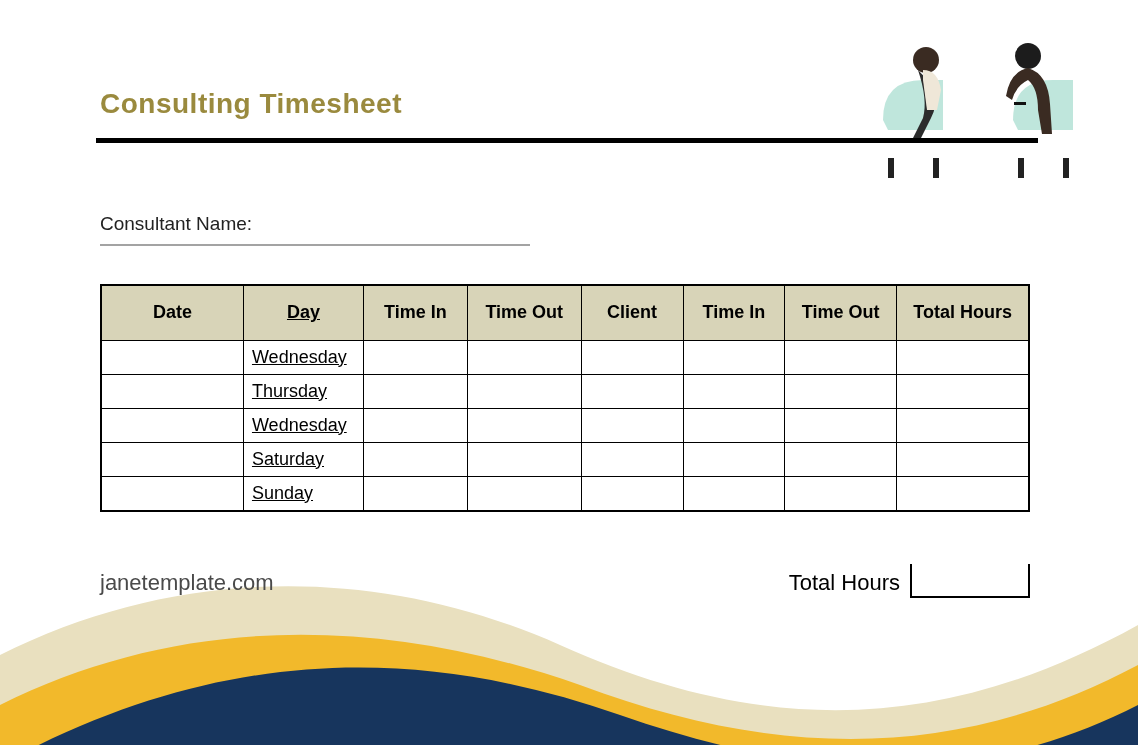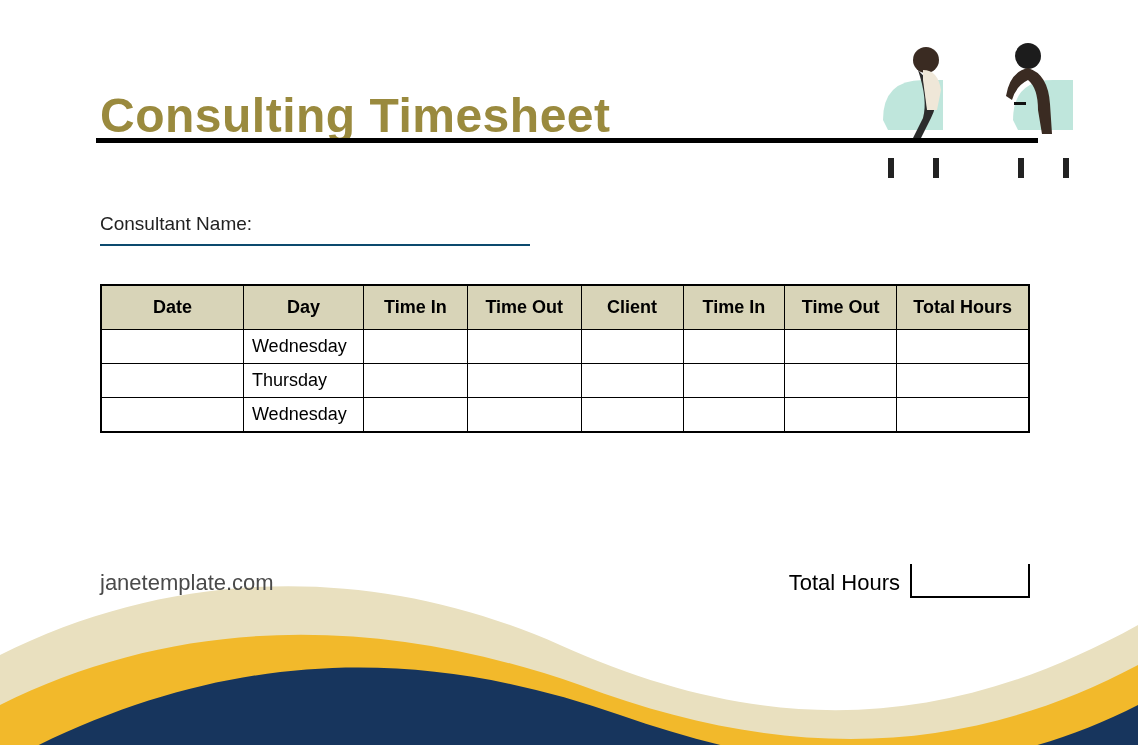--- a/index.html
+++ b/index.html
@@ -20,52 +20,52 @@
   .page{
     position:absolute;inset:0;
   }
   
   .wave{position:absolute;left:0;right:0;bottom:-20px;pointer-events:none;}
   .wave svg{display:block;width:1138px;height:260px;}
 
   
   .title{
     position:absolute;left:100px;top:88px;
-    font-size:48px;font-weight:700;color:var(--accent);letter-spacing:.5px;
+    font-size:28px;font-weight:700;color:var(--accent);letter-spacing:.5px;
   }
   .hr{
     position:absolute;left:96px;top:138px;width:942px;height:5px;background:#000;
   }
 
   
   .illus{position:absolute;right:60px;top:10px;width:200px;height:170px;}
   .illus svg{width:100%;height:100%;}
 
   
   .field{
-    position:absolute;top:214px;height:32px;border-bottom:2px solid #0c4a6e;
+    position:absolute;top:214px;height:32px;border-bottom:2px solid #a3a3a3;
     font-size:19px;color:#222;line-height:24px;
   }
   #fConsultant{left:100px;width:430px;}
   #fClient    {left:680px;width:350px;}
   .field .lbl{position:relative;top:-2px;}
 
   
   .sheet{
     position:absolute;left:100px;top:284px;width:930px;
     border:2px solid #000;border-collapse:collapse;font-size:18px;background:#fff;
   }
   .sheet th,.sheet td{
     border:1.5px solid #000;padding:6px 8px;height:30px;text-align:left;white-space:nowrap;overflow:hidden;
   }
   .sheet th{
-    background:var(--khaki);font-weight:700;text-align:center;height:44px;font-size:18px;
+    background:var(--khaki);font-weight:700;text-align:center;height:55px;font-size:18px;
   }
   .col-date{width:140px;}
-  .col-day{width:118px;}
+  .col-day{width:118px;text-decoration:underline;}
   .col-in{width:102px;}
   .col-out{width:112px;}
   .col-break{width:100px;}
   .col-in2{width:100px;}
   .col-out2{width:110px;}
   .col-total{width:130px;}
 
   
   .footer{
     position:absolute;left:100px;top:570px;width:930px;font-size:22px;
@@ -155,20 +155,40 @@
         <tr>
           <td class="col-date"></td>
           <td class="col-day">Wednesday</td>
           <td class="col-in"></td>
           <td class="col-out"></td>
           <td class="col-break"></td>
           <td class="col-in2"></td>
           <td class="col-out2"></td>
           <td class="col-total"></td>
         </tr>
+        <tr>
+          <td class="col-date"></td>
+          <td class="col-day">Saturday</td>
+          <td class="col-in"></td>
+          <td class="col-out"></td>
+          <td class="col-break"></td>
+          <td class="col-in2"></td>
+          <td class="col-out2"></td>
+          <td class="col-total"></td>
+        </tr>
+        <tr>
+          <td class="col-date"></td>
+          <td class="col-day">Sunday</td>
+          <td class="col-in"></td>
+          <td class="col-out"></td>
+          <td class="col-break"></td>
+          <td class="col-in2"></td>
+          <td class="col-out2"></td>
+          <td class="col-total"></td>
+        </tr>
       </tbody>
   </table>
 
   <div class="footer">
     <span class="site">janetemplate.com</span>
     <span class="totlbl">Total Hours</span>
     <span class="totbox"></span>
   </div>
 
 </div>

